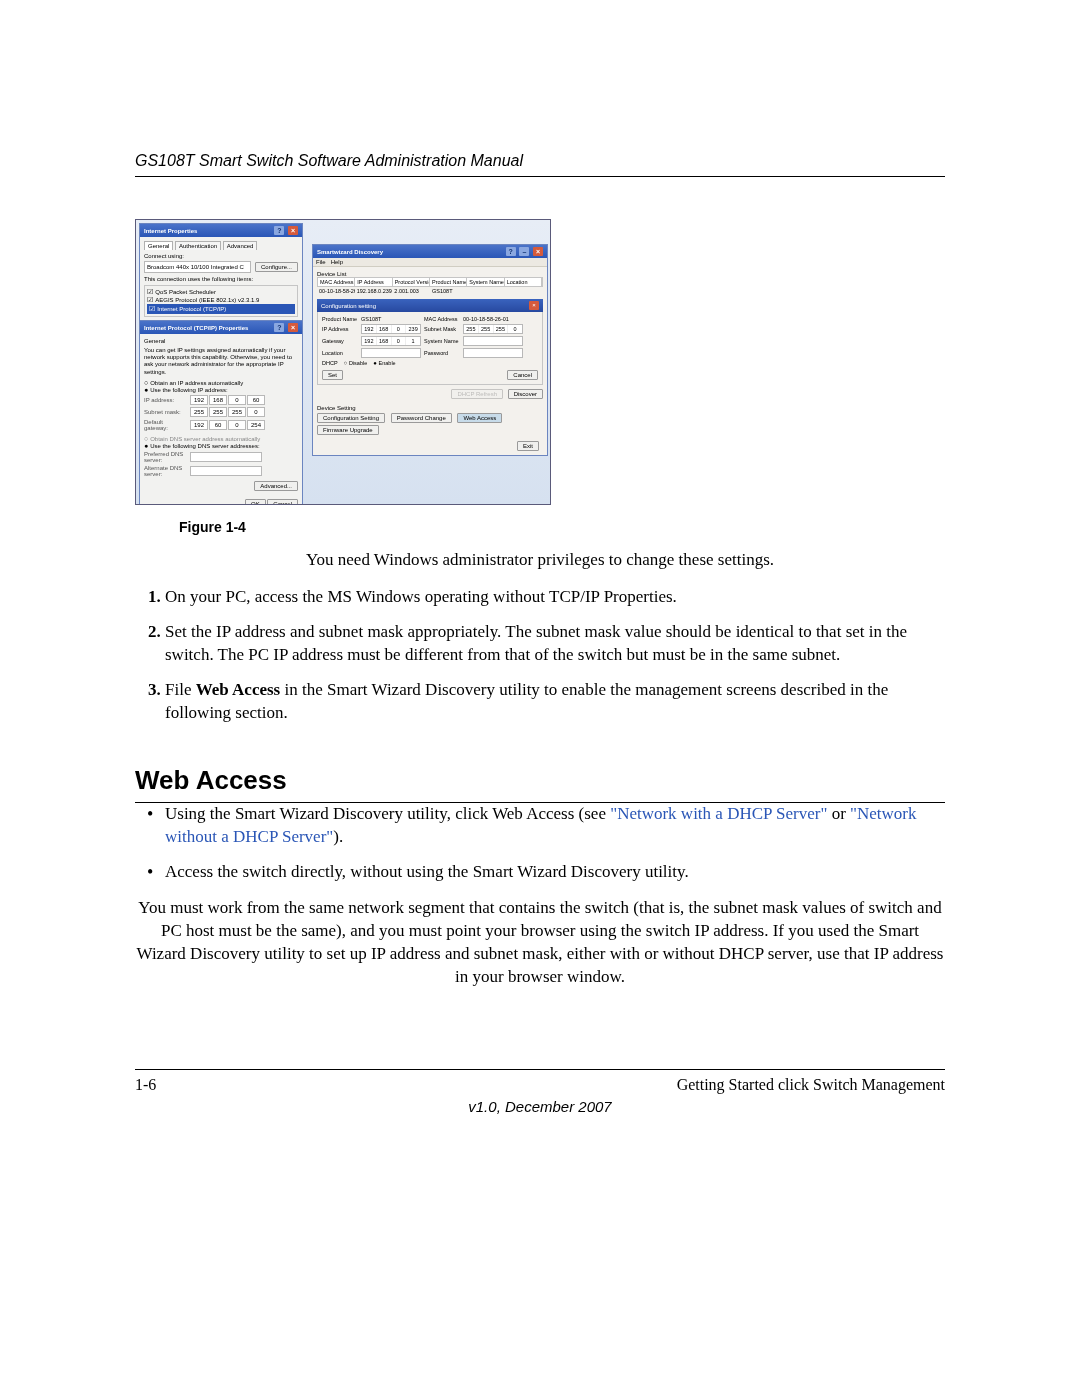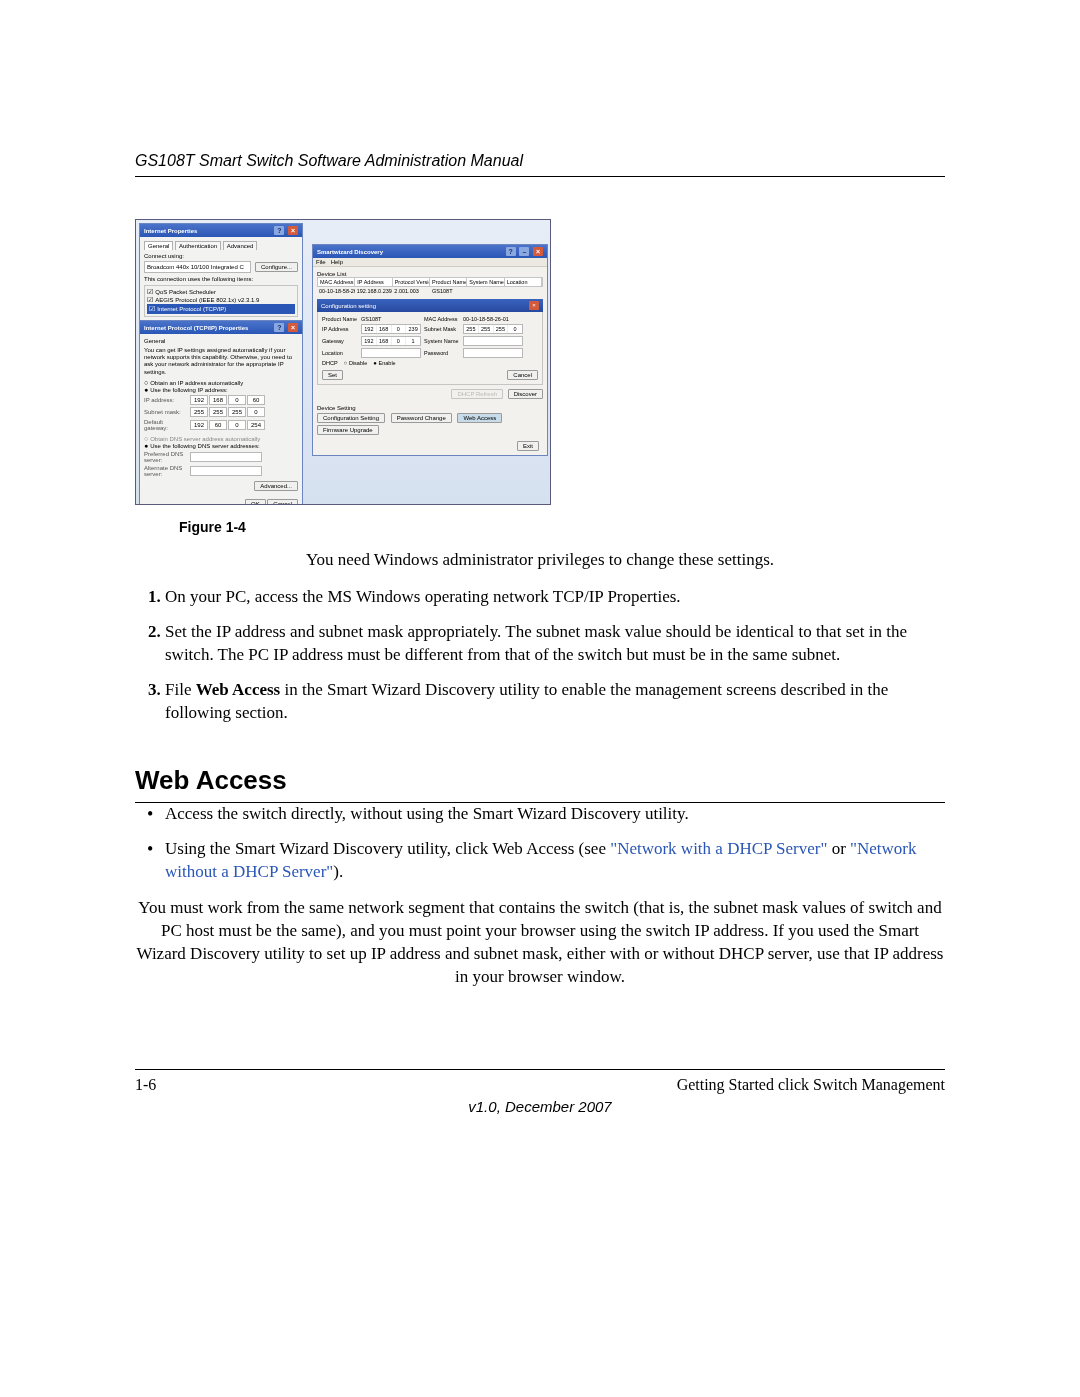--- a/index.html
+++ b/index.html
@@ -427,35 +427,35 @@
           </div>
         </div>
       </div>
     </div>
 
     <div class="caption">Figure 1-4</div>
 
     <p class="body-text">You need Windows administrator privileges to change these settings.</p>
 
     <ol class="steps">
-      <li>On your PC, access the MS Windows operating network TCP/IP Properties.</li>
+      <li>On your PC, access the MS Windows operating without TCP/IP Properties.</li>
       <li>Set the IP address and subnet mask appropriately. The subnet mask value should be identical to that set in the switch. The PC IP address must be different from that of the switch but must be in the same subnet.</li>
       <li>
         <span>File </span><span class="b">Web Access</span><span> in the Smart Wizard Discovery utility to enable the management screens described in the following section.</span>
       </li>
     </ol>
 
     <h2 class="section">Web Access</h2>
 
 
     <ul class="bullets">
-      <li>Access the switch directly, without using the Smart Wizard Discovery utility.</li>
       <li>
         <span>Using the Smart Wizard Discovery utility, click Web Access (see </span><span class="link">"Network with a DHCP Server"</span><span> or </span><span class="link">"Network without a DHCP Server"</span><span>).</span>
       </li>
+      <li>Access the switch directly, without using the Smart Wizard Discovery utility.</li>
     </ul>
 
     <p class="body-text">You must work from the same network segment that contains the switch (that is, the subnet mask values of switch and PC host must be the same), and you must point your browser using the switch IP address. If you used the Smart Wizard Discovery utility to set up IP address and subnet mask, either with or without DHCP server, use that IP address in your browser window.</p>
 
   </div>
 
   <div class="foot">
     <span>1-6</span>
     <span>Getting Started click Switch Management</span>
     <div class="foot-center">v1.0, December 2007</div>

